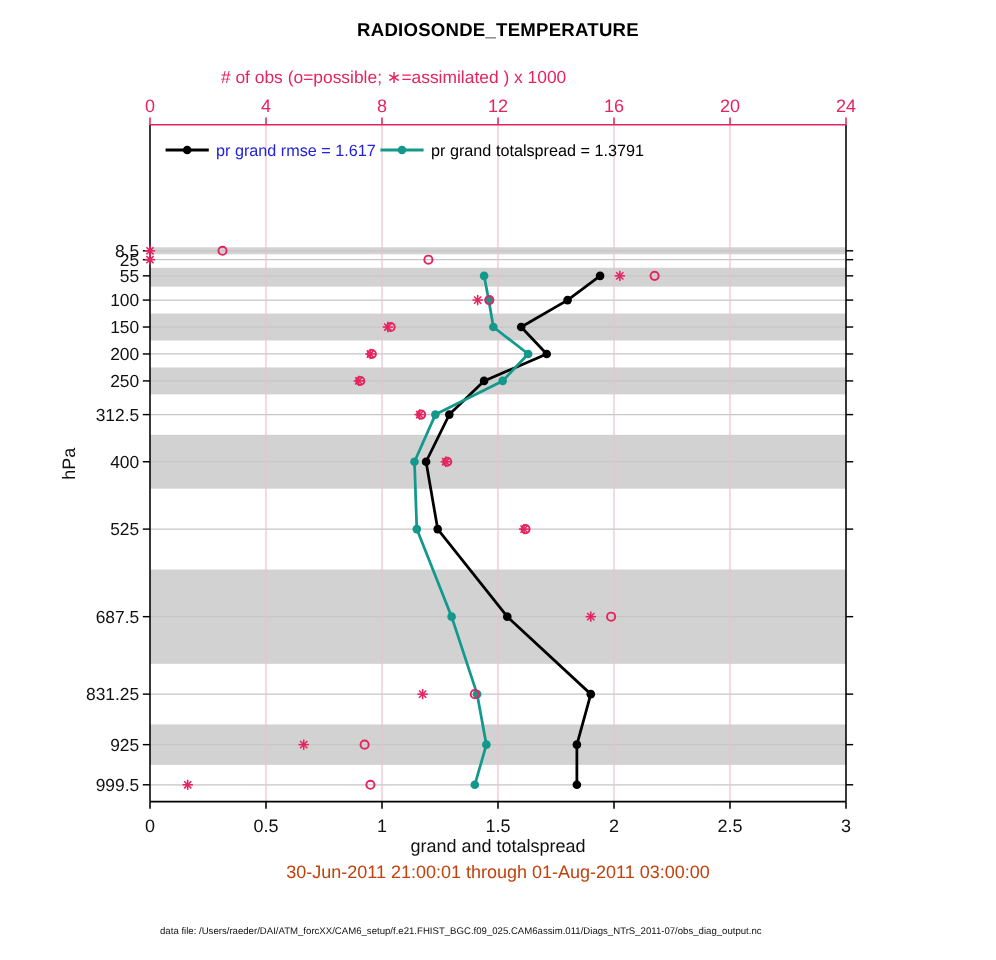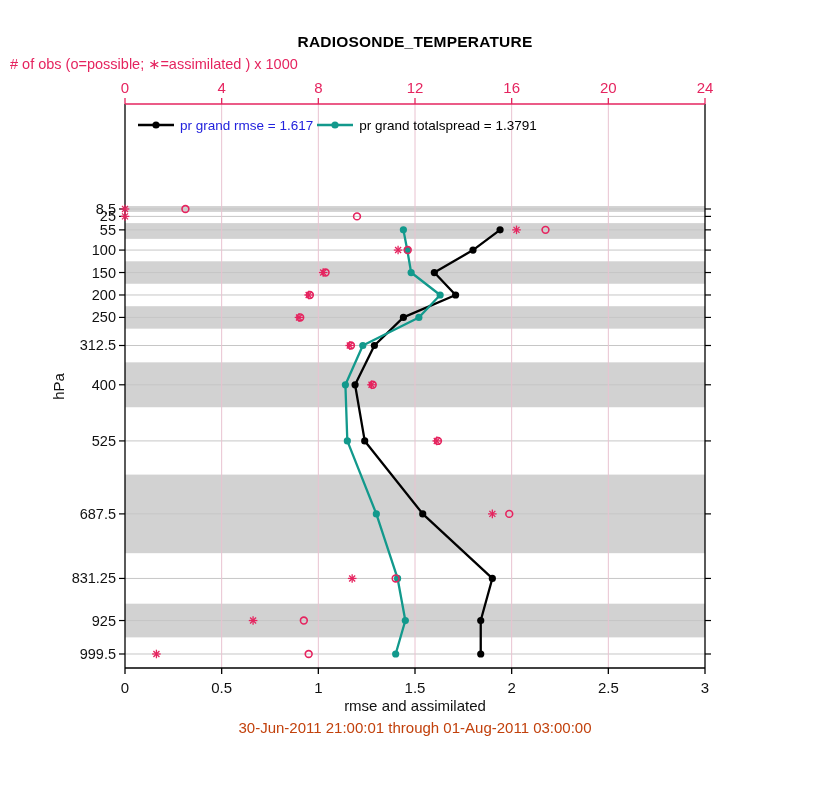--- a/index.html
+++ b/index.html
@@ -1,21 +1,21 @@
 <!DOCTYPE html>
 <html><head>
 <meta charset="utf-8">
 <style>
   html,body{margin:0;padding:0;background:#ffffff;}
   .page{position:relative;width:830px;height:800px;background:#ffffff;
         font-family:"Liberation Sans",sans-serif;overflow:hidden;}
   .abs{position:absolute;}
   .title1{top:12px;left:0;width:830px;text-align:center;font-size:15px;font-weight:bold;color:#000;}
-  .title2{top:33px;left:0;width:830px;text-align:center;font-size:15.5px;font-weight:bold;color:#000;letter-spacing:0.2px;}
-  .obs-label{top:56px;left:0;width:656px;text-align:left;font-size:14.5px;padding-left:10px;}
+  .title2{top:17px;left:0;width:830px;text-align:center;font-size:15.5px;font-weight:bold;color:#000;letter-spacing:0.2px;}
+  .obs-label{top:56px;left:0;width:656px;text-align:center;font-size:14.5px;}
   .xlabel{top:697px;left:0;width:830px;text-align:center;font-size:15px;color:#111;}
   .dates{top:719px;left:0;width:830px;text-align:center;font-size:15px;color:#c2410c;}
   .footer{top:771px;left:34px;width:700px;text-align:center;font-size:8px;color:#111;}
   .ylabel{top:378px;left:38px;width:40px;text-align:center;font-size:15px;color:#111;
           transform:rotate(-90deg);transform-origin:center center;}
   svg.plot{position:absolute;top:0;left:0;}
   .legend{position:absolute;top:117px;left:137px;display:flex;flex-direction:row;gap:3px;}
   .legend-row{display:flex;align-items:center;height:16px;}
   .legend-row svg{margin-right:5px;}
   .legend-label{font-size:13.5px;}
@@ -266,15 +266,16 @@
     <div class="legend-row">
       <svg width="38" height="12">
         <line id="leg-line-1" x1="1" y1="6" x2="37" y2="6" stroke-width="2.4" stroke="#12998c"></line>
         <circle id="leg-dot-1" cx="19" cy="6" r="3.6" fill="#12998c"></circle>
       </svg>
       <span class="legend-label" id="leg-label-1" style="color: #000000;">pr grand totalspread = 1.3791</span>
     </div>
   </div>
 
   <div class="abs ylabel">hPa</div>
-  <div class="abs xlabel">rmse and assimilated</div>
+  <div class="abs xlabel">grand and totalspread</div>
   <div class="abs dates">30-Jun-2011 21:00:01 through 01-Aug-2011 03:00:00</div>
+  <div class="abs footer">data file: /Users/raeder/DAI/ATM_forcXX/CAM6_setup/f.e21.FHIST_BGC.f09_025.CAM6assim.011/Diags_NTrS_2011-07/obs_diag_output.nc</div>
 </div>
 
 </body></html>

